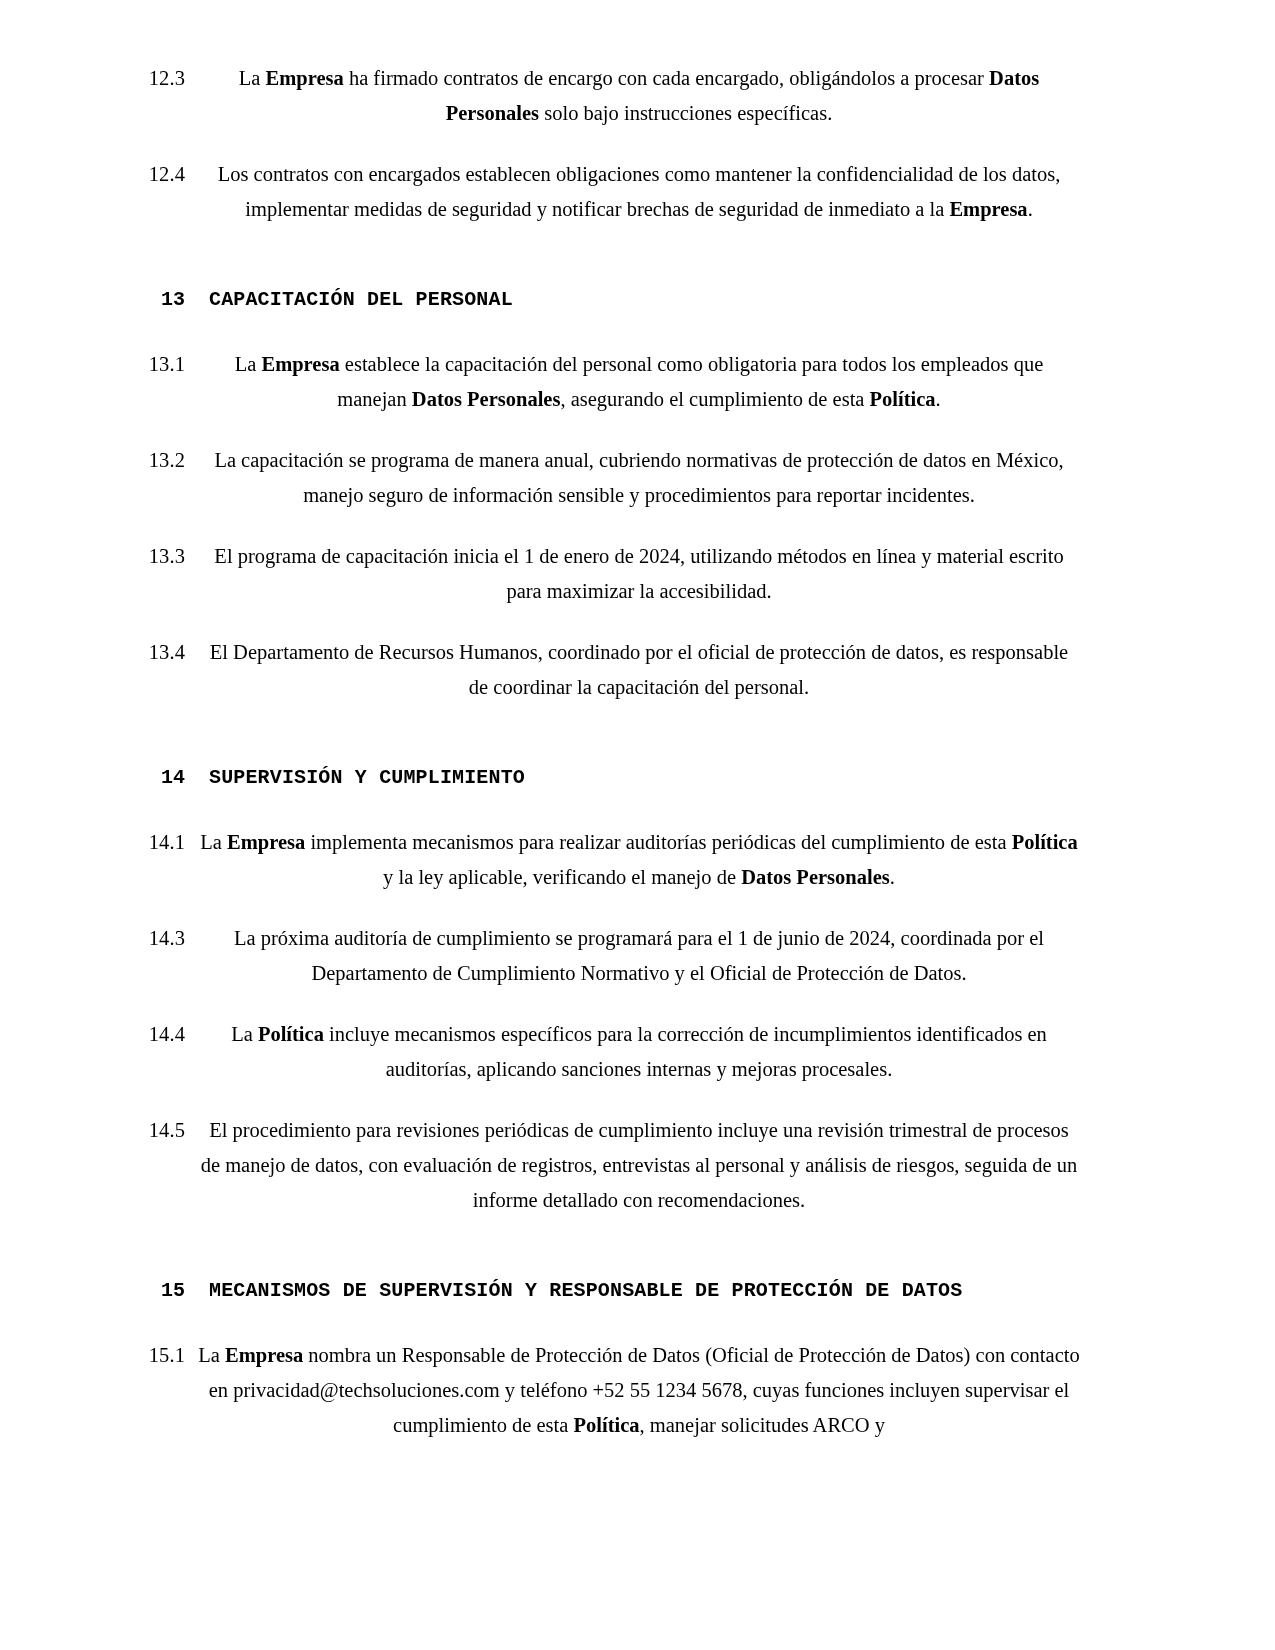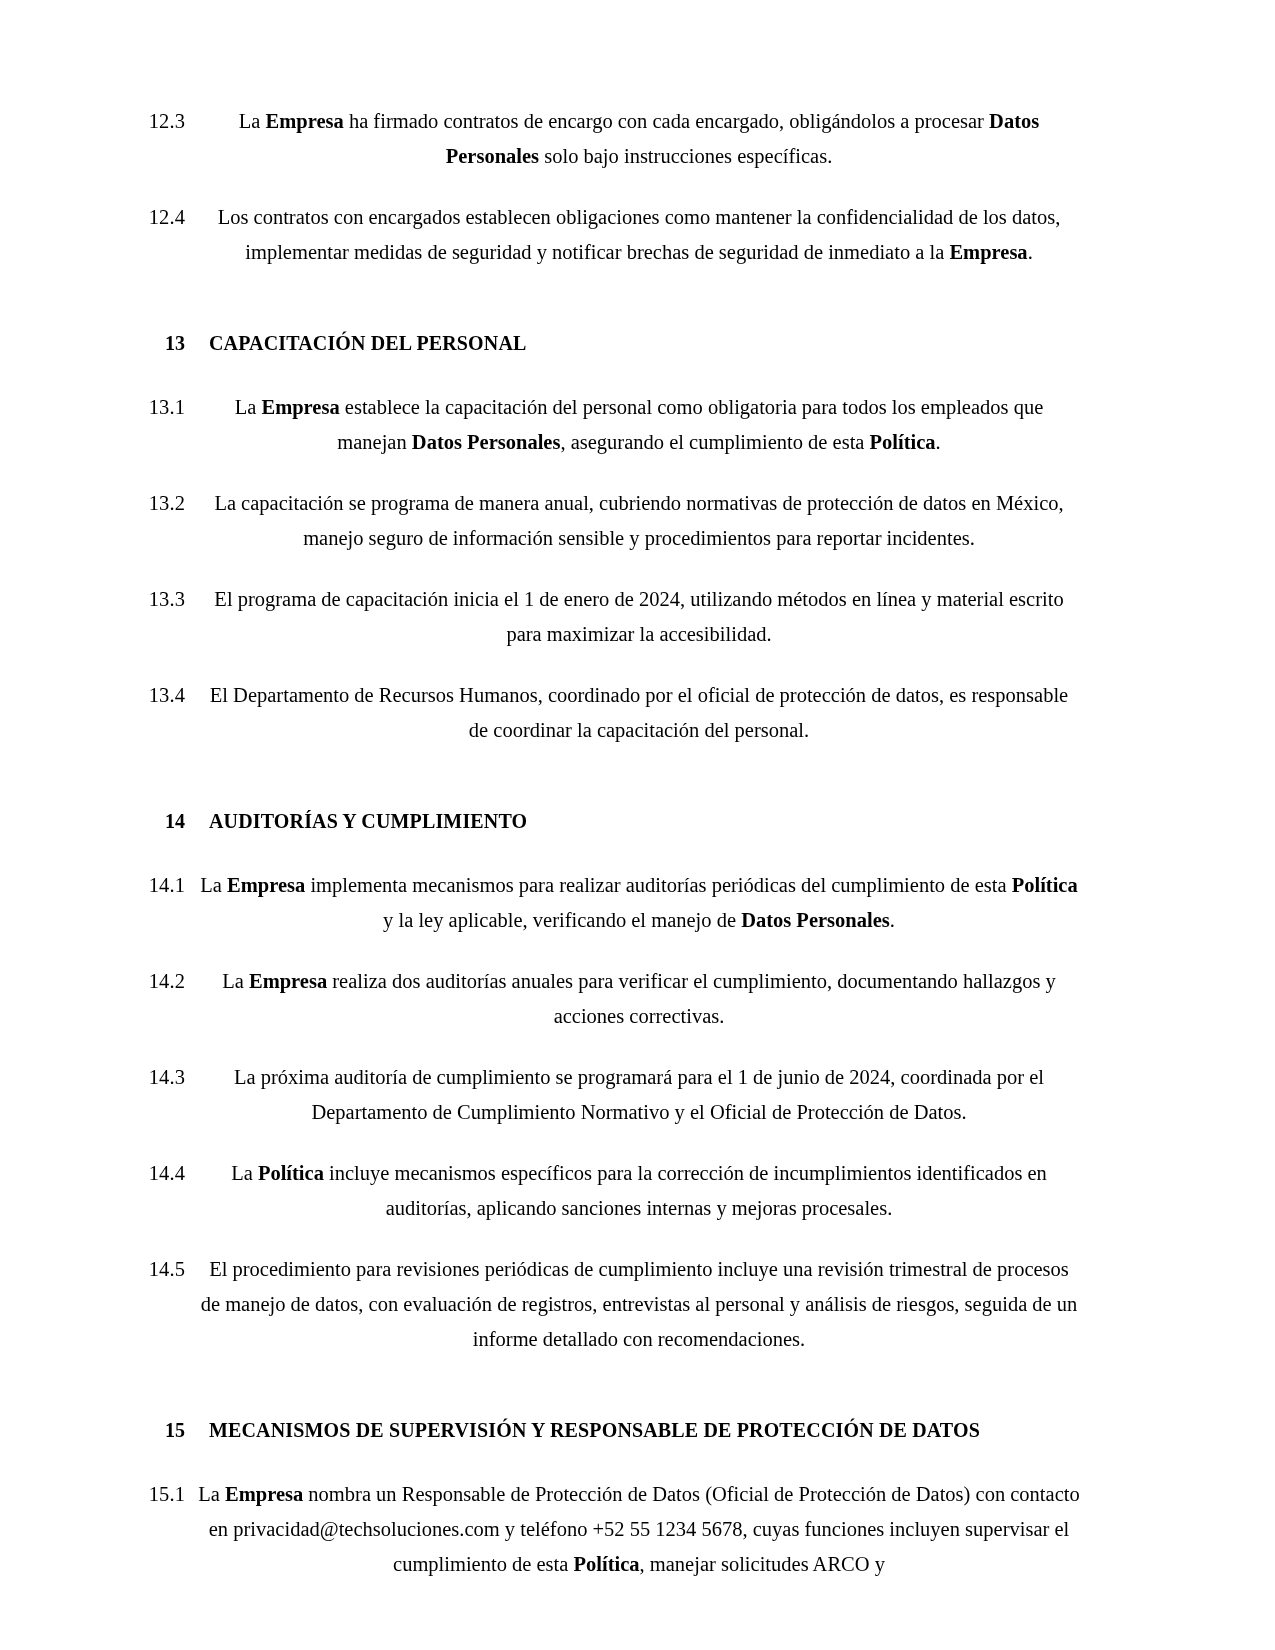--- a/index.html
+++ b/index.html
@@ -11,21 +11,21 @@
     font-family: "Liberation Serif", "DejaVu Serif", serif;
     color: #000000;
   }
   .page {
     position: relative;
     width: 1275px;
     height: 1650px;
     background: #ffffff;
     overflow: hidden;
     box-sizing: border-box;
-    padding: 104px 195px 0 133px;
+    padding: 61px 195px 0 133px;
   }
   .doc-body {
     width: 947px;
   }
 
   
   .clause {
     display: flex;
     align-items: flex-start;
     margin-bottom: 26px;
@@ -50,20 +50,21 @@
   .clause-text b {
     font-weight: bold;
   }
 
   
   .section-heading {
     display: flex;
     align-items: flex-start;
     margin-top: 58px;
     margin-bottom: 32px;
+    font-family: Liberation Mono, monospace;
   }
   .section-heading .sec-number {
     flex: 0 0 52px;
     width: 52px;
     text-align: right;
     font-size: 20px;
     line-height: 30px;
     font-weight: bold;
   }
   .section-heading .sec-title {
@@ -105,29 +106,25 @@
       <div class="clause">
         <div class="clause-number">13.3</div>
         <div class="clause-text"><span>El programa de capacitación inicia el 1 de enero de 2024, utilizando métodos en línea y material escrito para maximizar la accesibilidad.</span></div>
       </div>
       <div class="clause">
         <div class="clause-number">13.4</div>
         <div class="clause-text"><span>El Departamento de Recursos Humanos, coordinado por el oficial de protección de datos, es responsable de coordinar la capacitación del personal.</span></div>
       </div>
       <div class="section-heading">
         <div class="sec-number">14</div>
-        <div class="sec-title">AUDITORÍAS Y CUMPLIMIENTO</div>
+        <div class="sec-title">SUPERVISIÓN Y CUMPLIMIENTO</div>
       </div>
       <div class="clause">
         <div class="clause-number">14.1</div>
         <div class="clause-text"><span>La </span><b>Empresa</b><span> implementa mecanismos para realizar auditorías periódicas del cumplimiento de esta </span><b>Política</b><span> y la ley aplicable, verificando el manejo de </span><b>Datos Personales</b><span>.</span></div>
-      </div>
-      <div class="clause">
-        <div class="clause-number">14.2</div>
-        <div class="clause-text"><span>La </span><b>Empresa</b><span> realiza dos auditorías anuales para verificar el cumplimiento, documentando hallazgos y acciones correctivas.</span></div>
       </div>
       <div class="clause">
         <div class="clause-number">14.3</div>
         <div class="clause-text"><span>La próxima auditoría de cumplimiento se programará para el 1 de junio de 2024, coordinada por el Departamento de Cumplimiento Normativo y el Oficial de Protección de Datos.</span></div>
       </div>
       <div class="clause">
         <div class="clause-number">14.4</div>
         <div class="clause-text"><span>La </span><b>Política</b><span> incluye mecanismos específicos para la corrección de incumplimientos identificados en auditorías, aplicando sanciones internas y mejoras procesales.</span></div>
       </div>
       <div class="clause">

